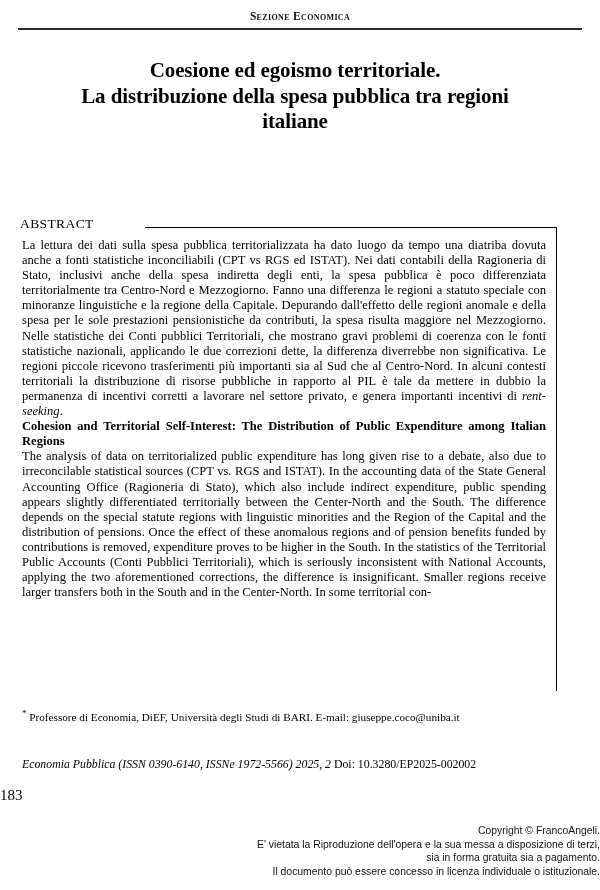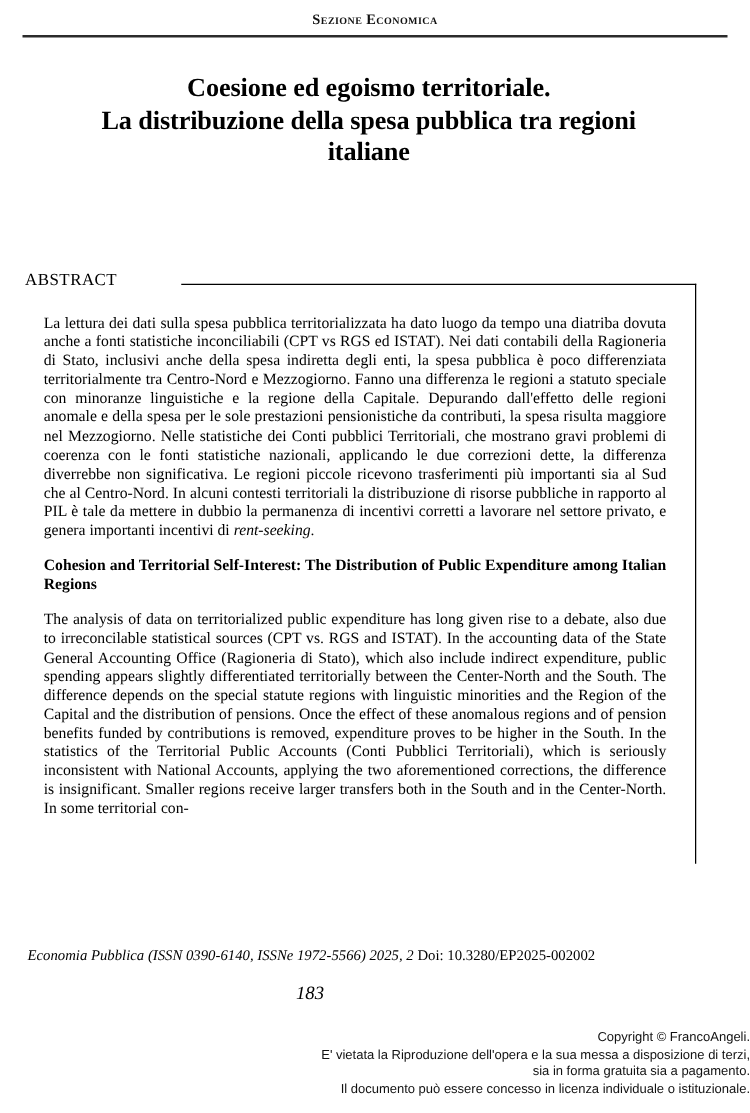--- a/index.html
+++ b/index.html
@@ -102,21 +102,21 @@
     left: 22px;
     top: 238px;
     width: 524px;
     font-size: 12.55px;
     line-height: 15.1px;
     text-align: justify;
     text-justify: inter-word;
     hyphens: manual;
   }
   .abstract-body p {
-    margin: 13px;
+    margin: 0;
   }
   .abstract-body .it { font-style: italic; }
   .en-title {
     font-weight: bold;
   }
 
   
   .footnote {
     position: absolute;
     left: 22px;
@@ -142,23 +142,22 @@
   }
   .journal-line .jn { font-style: italic; }
   .journal-line .doi { font-style: normal; }
 
   
   .folio {
     position: absolute;
     left: 0;
     top: 787px;
     width: 496px;
-    text-align: center;
+    text-align: left;
     font-size: 15px;
-    font-style: italic;
   }
 
   
   .copyright {
     position: absolute;
     left: 0;
     top: 824px;
     width: 600px;
     text-align: right;
     font-family: "Liberation Sans", "DejaVu Sans", sans-serif;
@@ -187,20 +186,24 @@
   <div class="abstract-label">ABSTRACT</div>
   <div class="abs-top-rule"></div>
   <div class="abs-right-rule"></div>
 
   <div class="abstract-body">
     <p><span>La lettura dei dati sulla spesa pubblica territorializzata ha dato luogo da tempo una diatriba dovuta anche a fonti statistiche inconciliabili (CPT vs RGS ed ISTAT). Nei dati contabili della Ragioneria di Stato, inclusivi anche della spesa indiretta degli enti, la spesa pubblica è poco differenziata territorialmente tra Centro-Nord e Mezzogiorno. Fanno una differenza le regioni a statuto speciale con minoranze linguistiche e la regione della Capitale. Depurando dall'effetto delle regioni anomale e della spesa per le sole prestazioni pensionistiche da contributi, la spesa risulta maggiore nel Mezzogiorno. Nelle statistiche dei Conti pubblici Territoriali, che mostrano gravi problemi di coerenza con le fonti statistiche nazionali, applicando le due correzioni dette, la differenza diverrebbe non significativa. Le regioni piccole ricevono trasferimenti più importanti sia al Sud che al Centro-Nord. In alcuni contesti territoriali la distribuzione di risorse pubbliche in rapporto al PIL è tale da mettere in dubbio la permanenza di incentivi corretti a lavorare nel settore privato, e genera importanti incentivi di </span><span class="it">rent-seeking</span><span>.</span></p>
     <p class="en-title">Cohesion and Territorial Self-Interest: The Distribution of Public Expenditure among Italian Regions</p>
     <p>The analysis of data on territorialized public expenditure has long given rise to a debate, also due to irreconcilable statistical sources (CPT vs. RGS and ISTAT). In the accounting data of the State General Accounting Office (Ragioneria di Stato), which also include indirect expenditure, public spending appears slightly differentiated territorially between the Center-North and the South. The difference depends on the special statute regions with linguistic minorities and the Region of the Capital and the distribution of pensions. Once the effect of these anomalous regions and of pension benefits funded by contributions is removed, expenditure proves to be higher in the South. In the statistics of the Territorial Public Accounts (Conti Pubblici Territoriali), which is seriously inconsistent with National Accounts, applying the two aforementioned corrections, the difference is insignificant. Smaller regions receive larger transfers both in the South and in the Center-North. In some territorial con-</p>
   </div>
 
+  <div class="footnote">
+    <span class="fn-mark">*</span>
+    <span>Professore di Economia, DiEF, Università degli Studi di BARI. E-mail: giuseppe.coco@uniba.it</span>
+  </div>
 
   <div class="journal-line">
     <span class="jn">Economia Pubblica (ISSN 0390-6140, ISSNe 1972-5566) 2025, 2</span><span class="doi"> Doi: 10.3280/EP2025-002002</span>
   </div>
 
   <div class="folio">183</div>
 
   <div class="copyright">
     <div>Copyright © FrancoAngeli.</div>
     <div>E' vietata la Riproduzione dell'opera e la sua messa a disposizione di terzi,</div>

